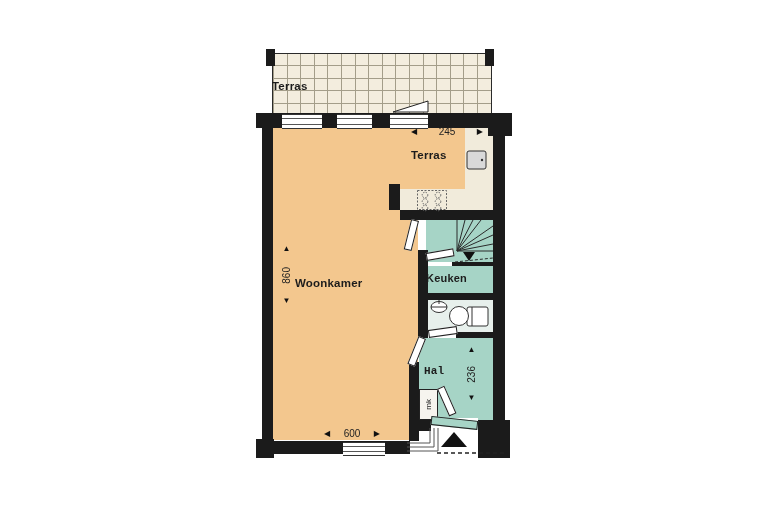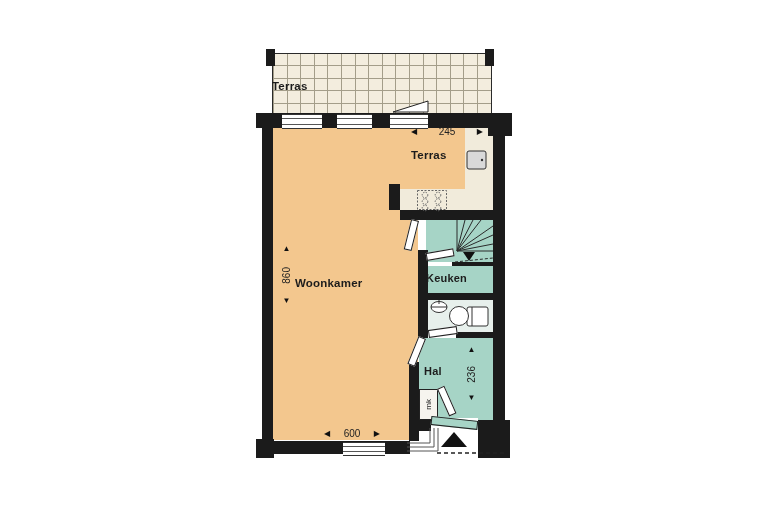--- a/index.html
+++ b/index.html
@@ -133,21 +133,21 @@
       <polyline points="407,447 434,447 434,428"></polyline>
       <polyline points="407,451 438,451 438,428"></polyline>
     </g>
     <polygon points="441,447 467,447 454,432" fill="#111"></polygon>
     <line x1="437" y1="453" x2="504" y2="453" stroke="#222" stroke-width="1.5" stroke-dasharray="4,3"></line>
   </svg>
 
   <div class="lbl" style="left:295px;top:265px;width:100px;margin-top:12px;">Woonkamer</div>
   <div class="lbl" style="left:411px;top:149px;width:56px;">Terras</div>
   <div class="lbl" style="left:426px;top:272px;width:67px;font-size:11px;">Keuken</div>
-  <div class="lbl" style="left:424px;top:365px;width:48px;font-size:11px;">Hal</div>
+  <div class="lbl" style="left:424px;top:365px;width:48px;font-size:11px;font-family:Liberation Mono, monospace;">Hal</div>
 
   <div class="dim" style="left:411px;top:125px;width:72px;height:13px;">
     <span class="arr">◀</span>
     <span>245</span>
     <span class="arr">▶</span>
   </div>
   <div class="dim dimv" style="left:279px;top:245px;width:15px;height:60px;">
     <span class="arr">▲</span>
     <span class="vtext">860</span>
     <span class="arr">▼</span>

